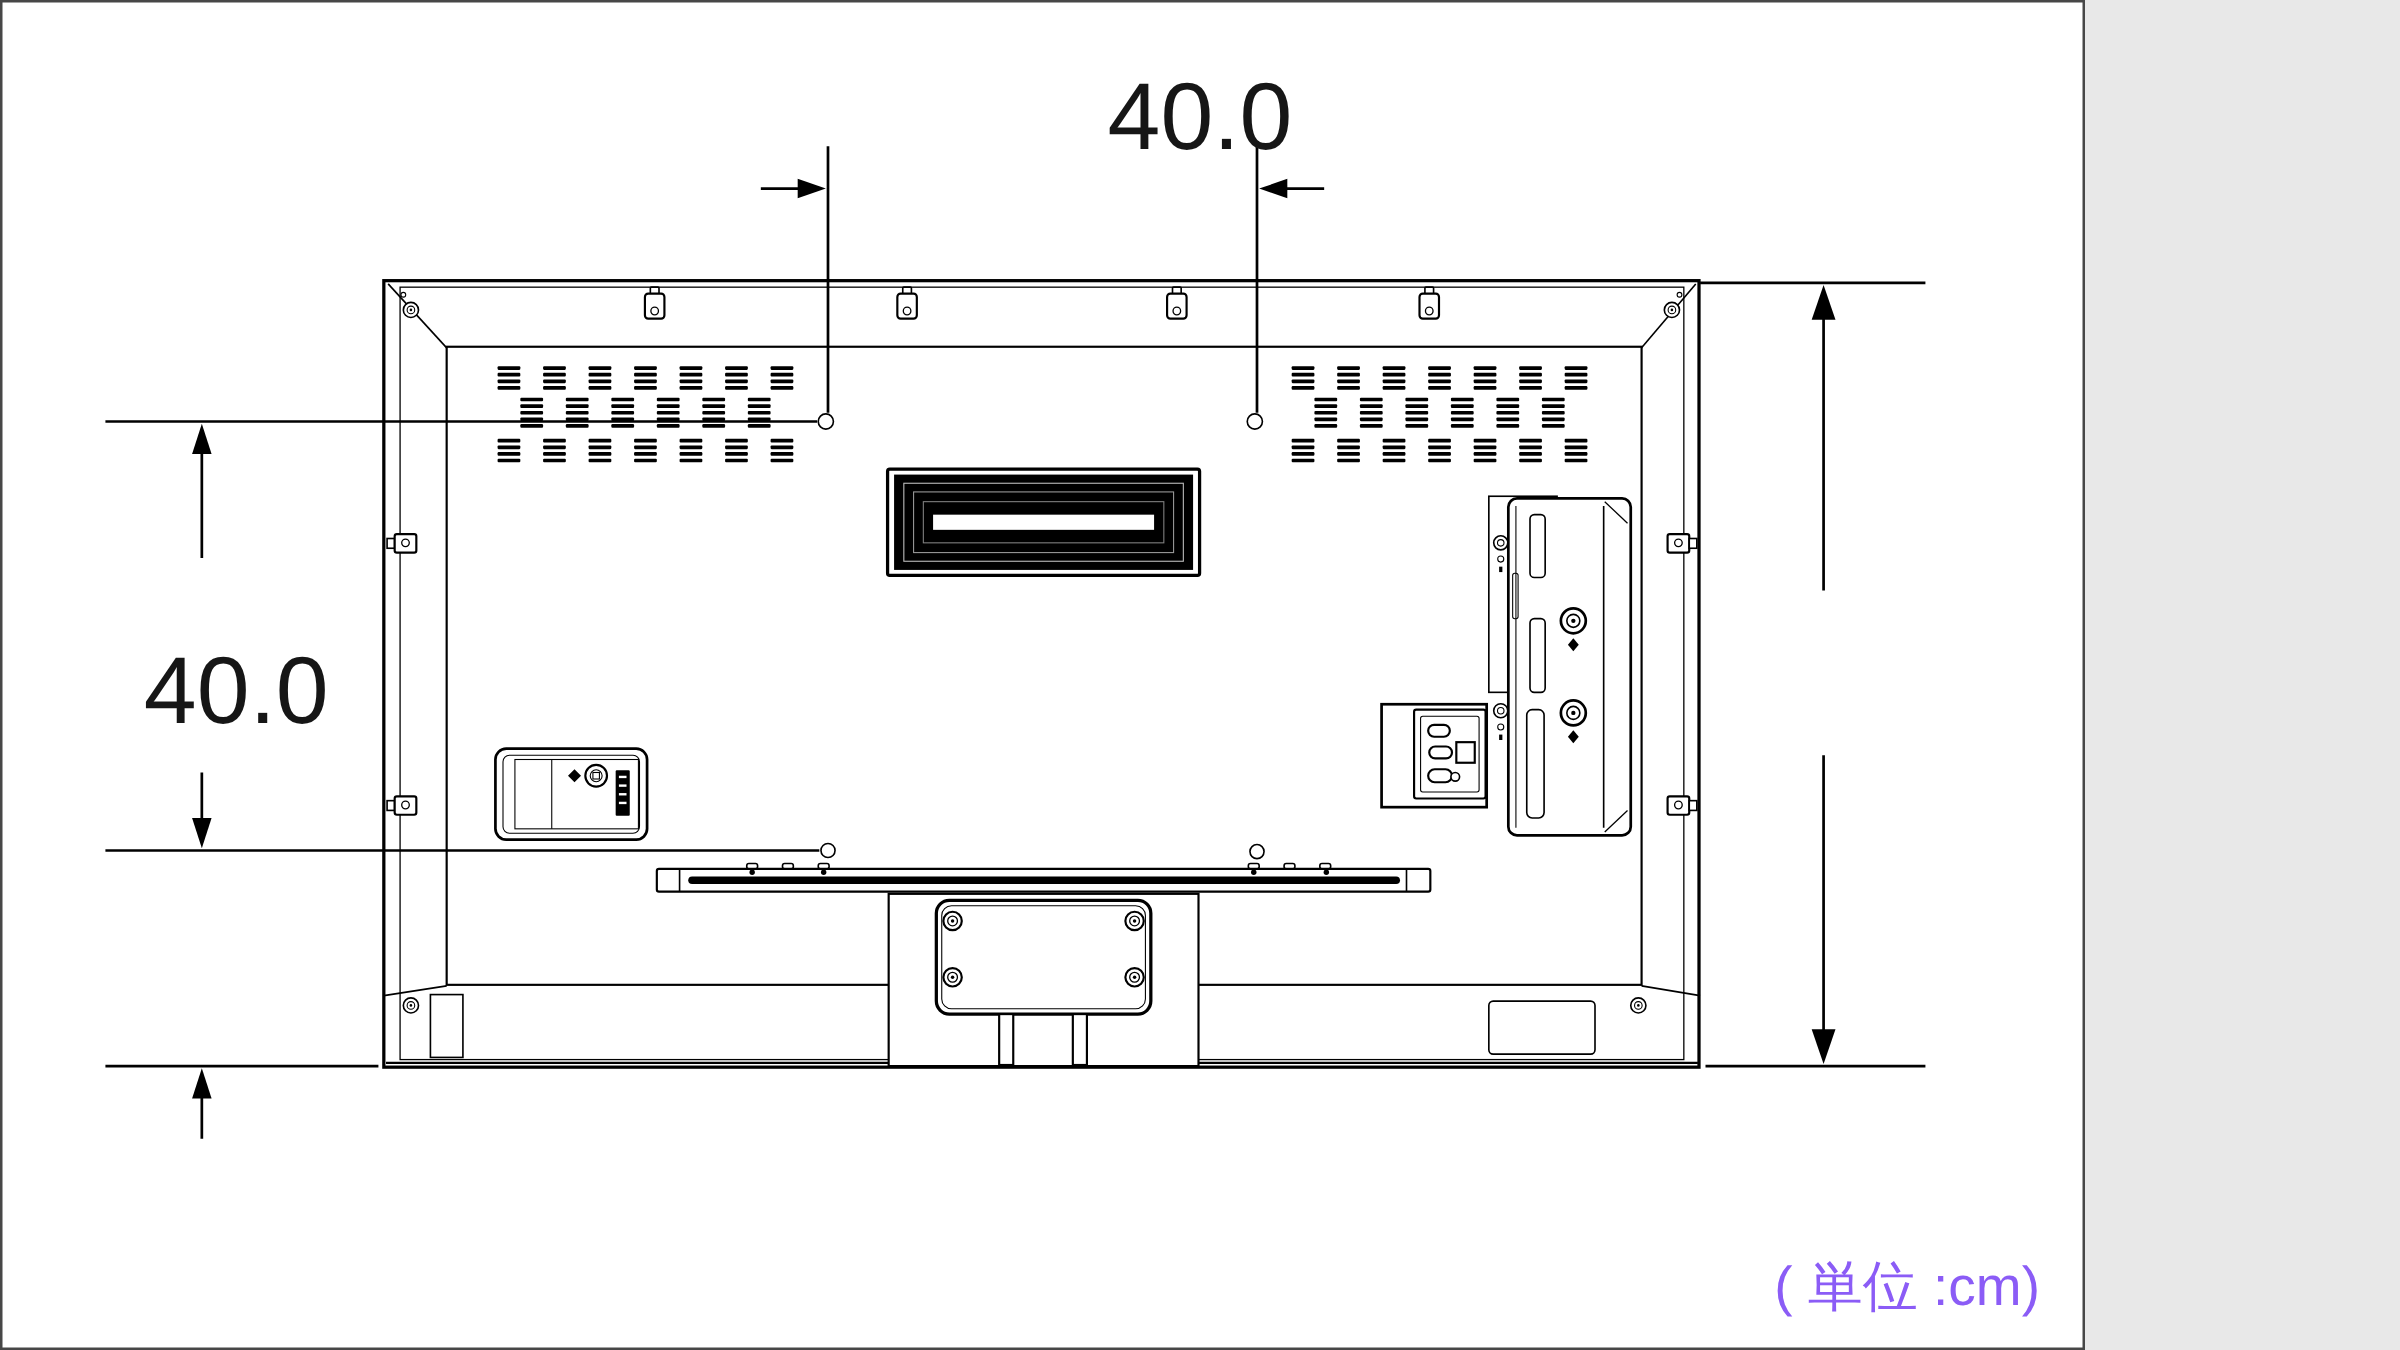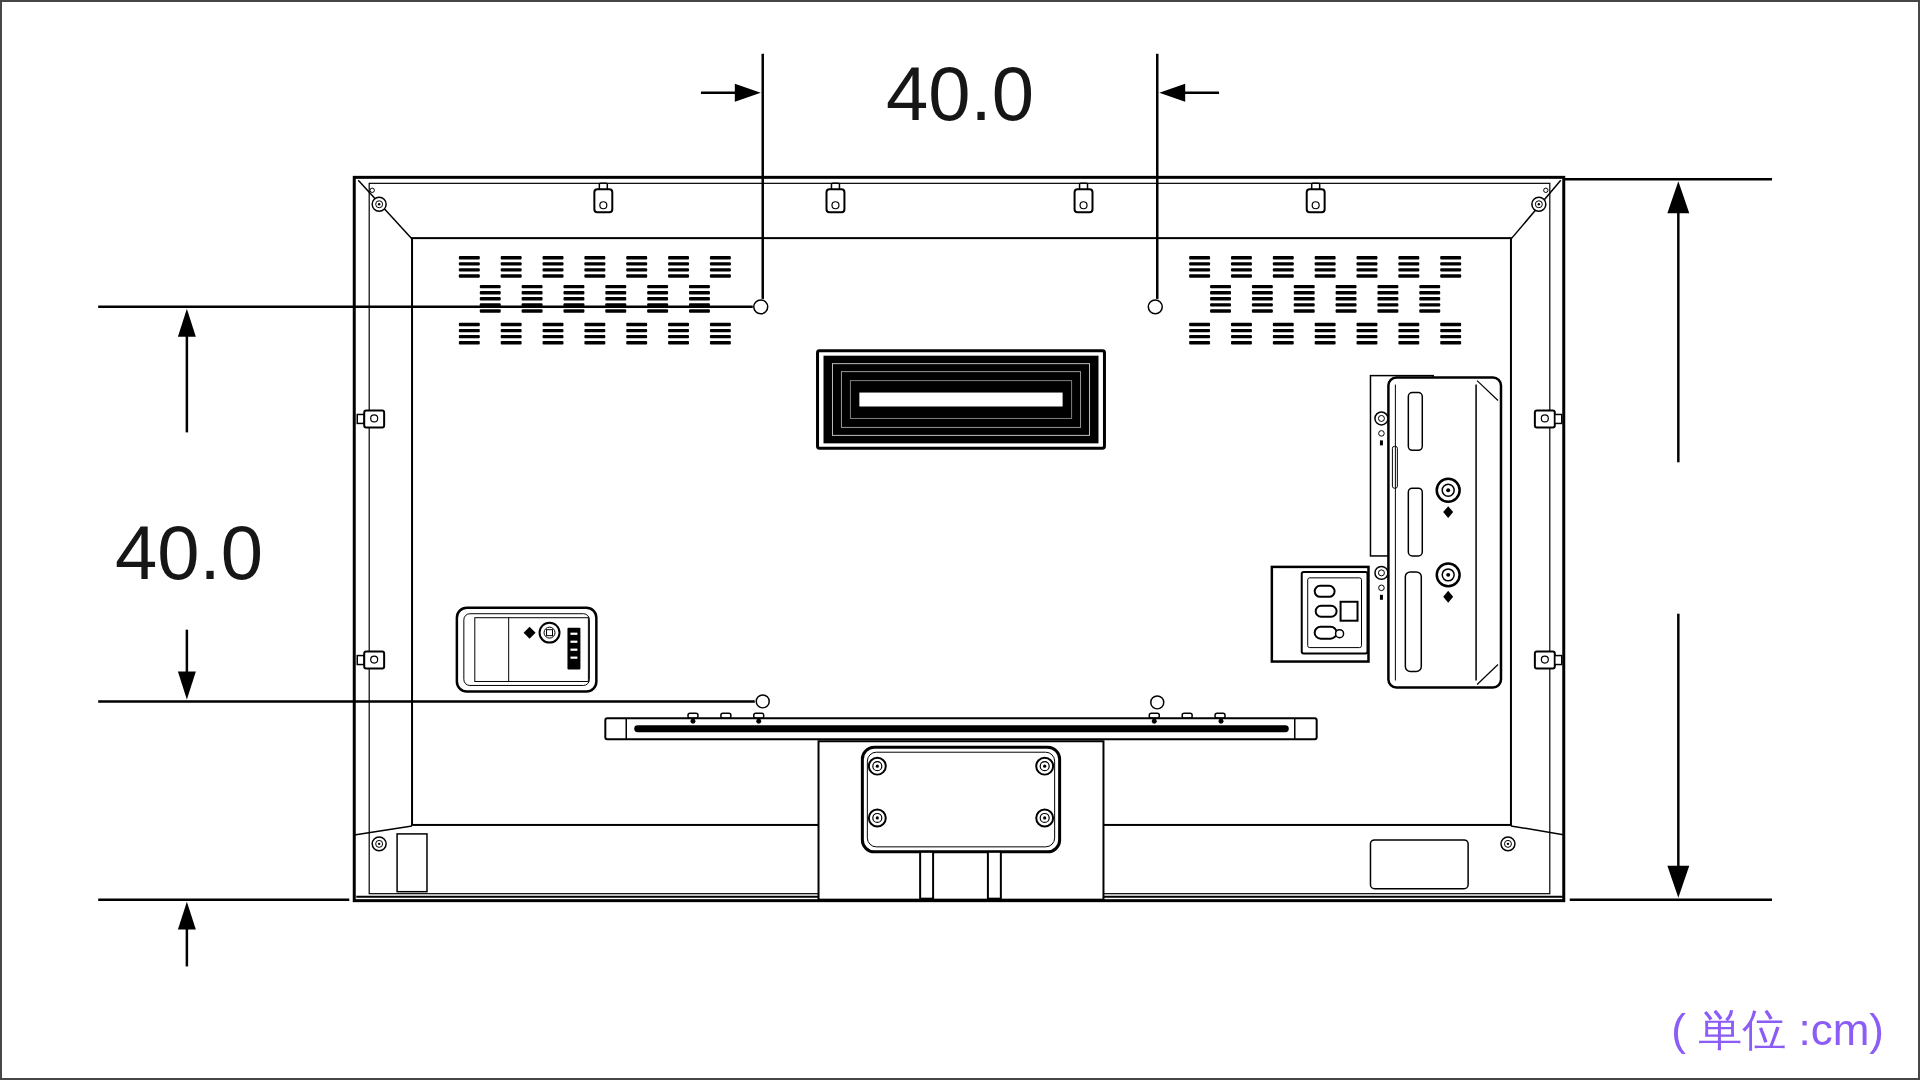--- a/index.html
+++ b/index.html
@@ -1,18 +1,18 @@
 <!DOCTYPE html>
 <html><head>
 <meta charset="utf-8">
 <style>
   html,body{margin:0;padding:0;background:#e8e8e8;}
   #canvas{
     position:relative;
-    width:1920px;height:1080px;
+    width:1668px;height:1080px;
     background:#ffffff;
     border:2px solid #474747;
     box-sizing:border-box;
     overflow:hidden;
     font-family:"Liberation Sans",sans-serif;
   }
   #diagram{position:absolute;left:0;top:0;width:100%;height:100%;}
   .num{
     position:absolute;
     transform:translate(-50%,-50%);

